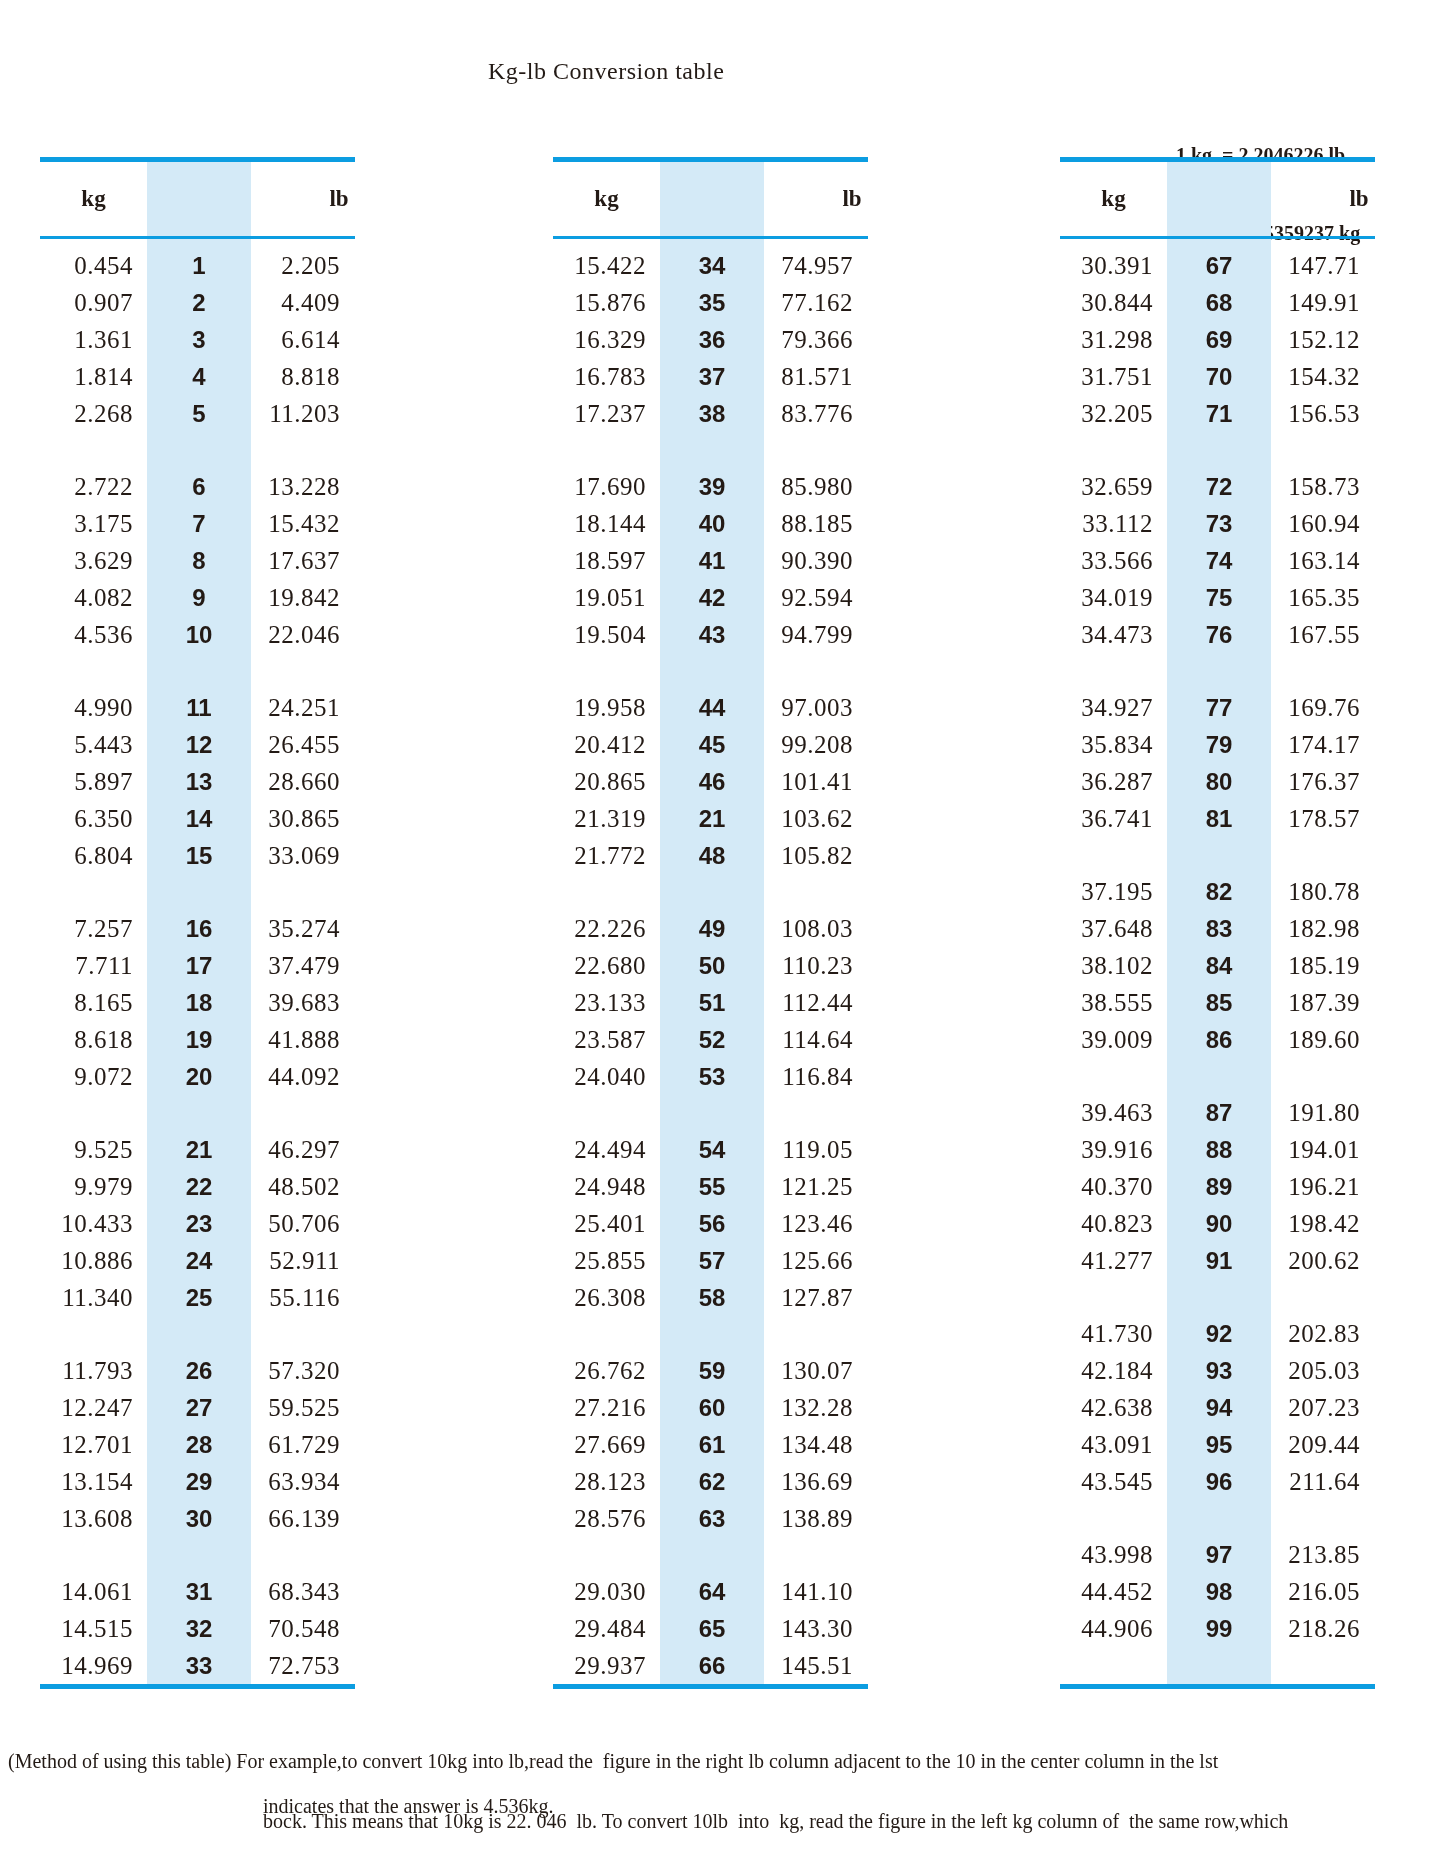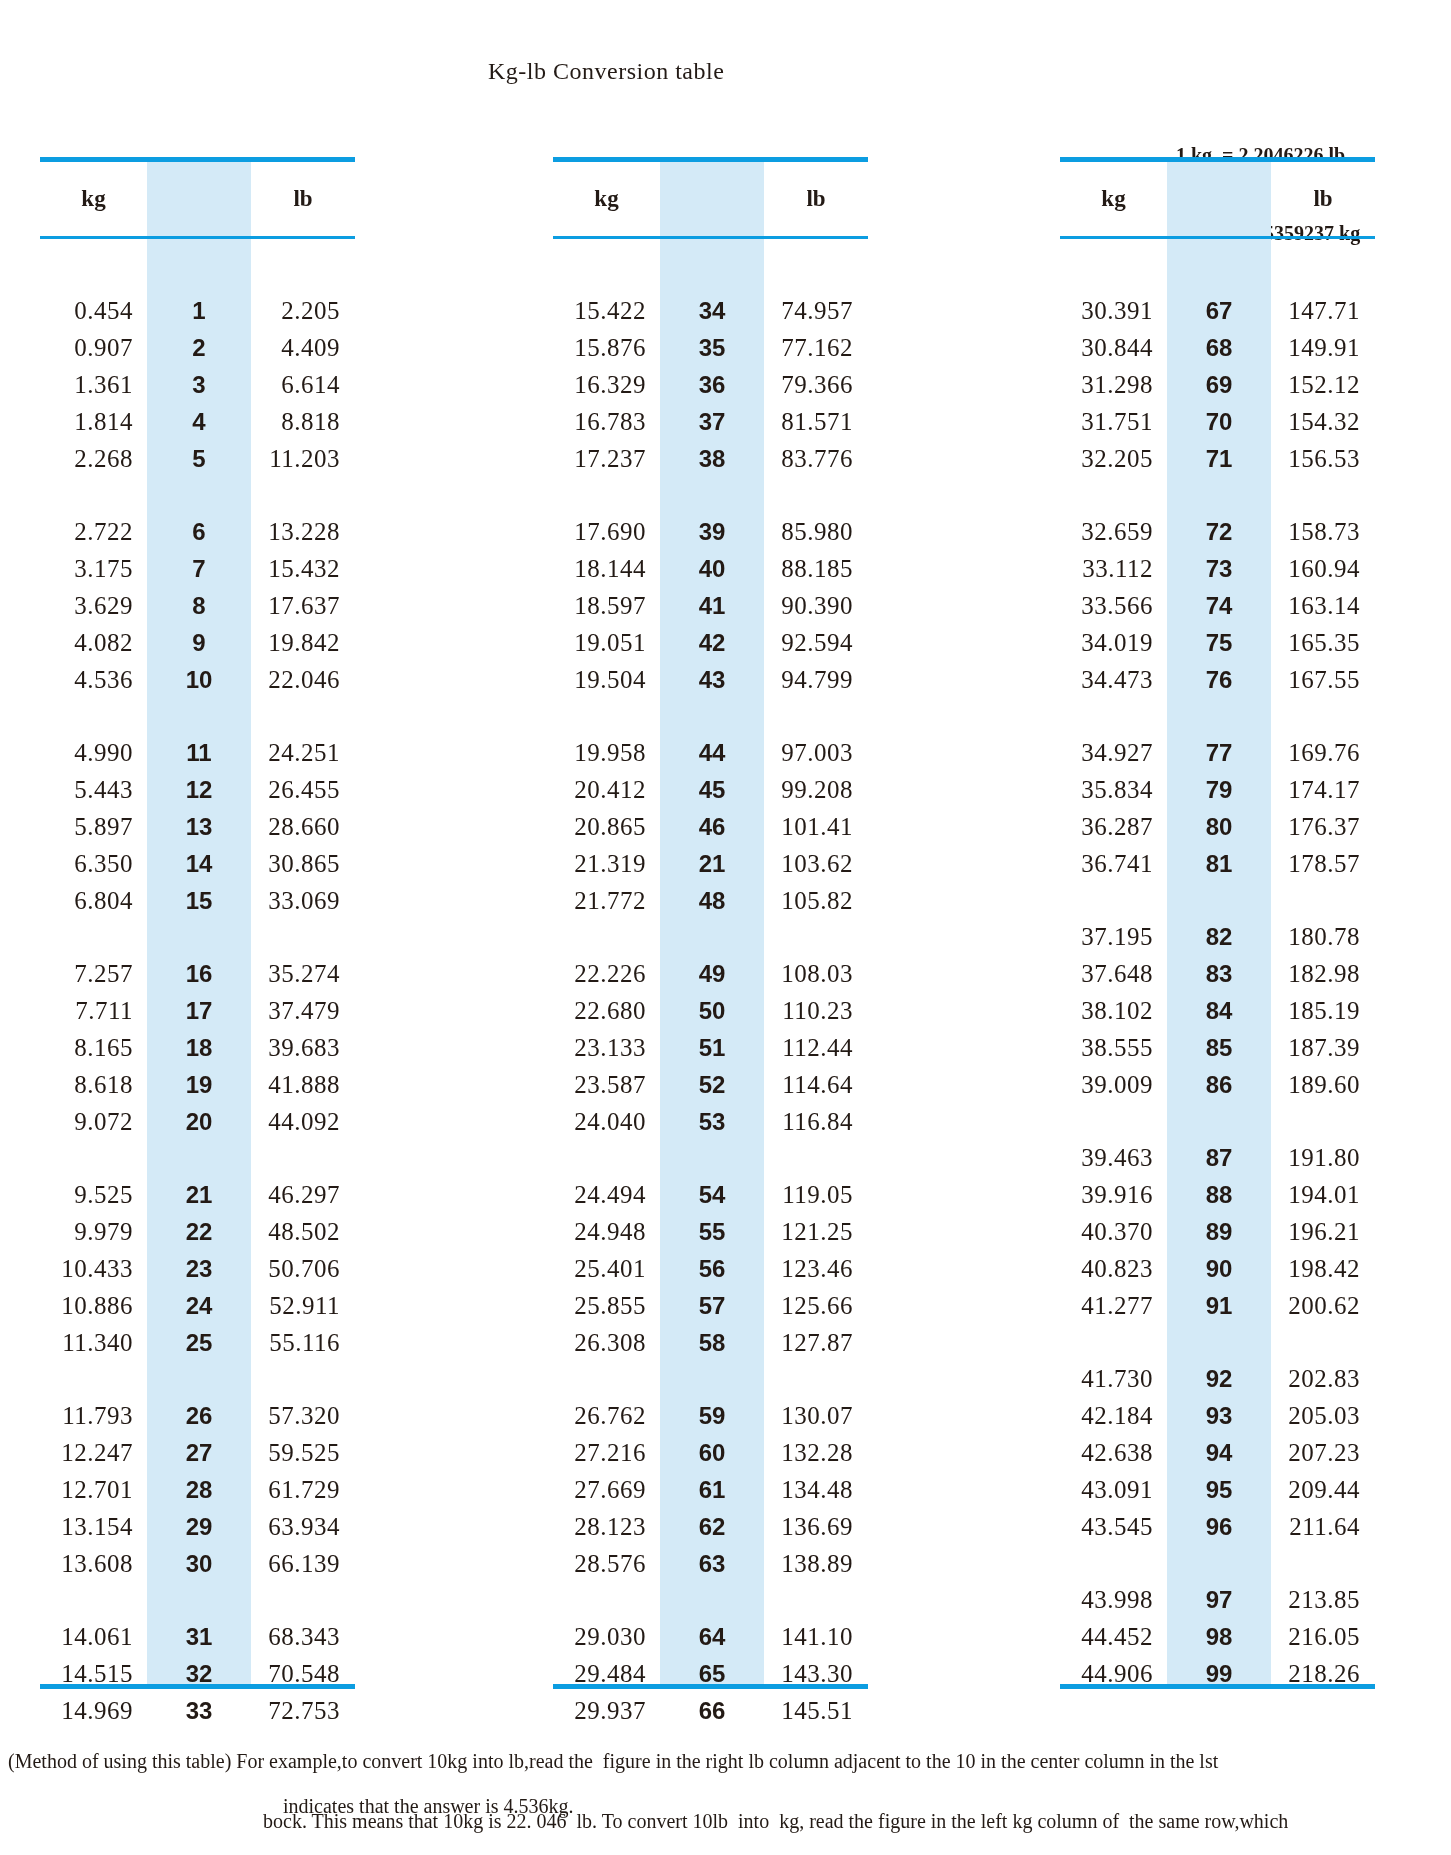--- a/index.html
+++ b/index.html
@@ -34,39 +34,39 @@
     position:absolute;left:0;right:0;height:5px;background:#0c9de1;z-index:2;
   }
   .topline{top:0;}
   .bottomline{top:1527px;}
   .subline{
     position:absolute;left:0;right:0;top:79px;height:3px;background:#0c9de1;z-index:2;
   }
   .header-row{
     position:absolute;left:0;top:5px;width:100%;height:74px;
     display:flex;align-items:center;z-index:1;
-    font-size:23px;font-weight:700;
+    font-size:23px;font-weight:700;gap:36px;
   }
   .header-row .hcell{padding:0;text-align:center;}
   .rows{
     position:absolute;left:0;top:90px;width:100%;z-index:1;
-    font-size:25px;letter-spacing:0.5px;margin-top:45px;
+    font-size:25px;letter-spacing:0.5px;
   }
   .row{height:37px;display:flex;align-items:center;}
   .spacer{height:36px;}
   .cell-kg{width:107px;text-align:right;padding-right:14px;box-sizing:border-box;}
   .cell-n{
     width:104px;text-align:center;
     font-family:"Liberation Sans", sans-serif;font-weight:700;font-size:24px;letter-spacing:0;
   }
   .cell-lb{flex:1;text-align:right;padding-right:15px;box-sizing:border-box;}
   .footer-line{position:absolute;font-size:20px;white-space:pre;}
   .fl1{left:8px;top:1750px;}
   .fl2{left:263px;top:1764px;margin-top:46px;}
-  .fl3{left:263px;top:1795px;margin-left:20px;}
+  .fl3{left:263px;top:1795px;}
 </style>
 </head>
 <body>
 
 <div class="page">
 
   <h1 class="title">Kg-lb Conversion table</h1>
 
   <div class="conv-note">
     <div>1 kg  = 2.2046226 lb</div>

